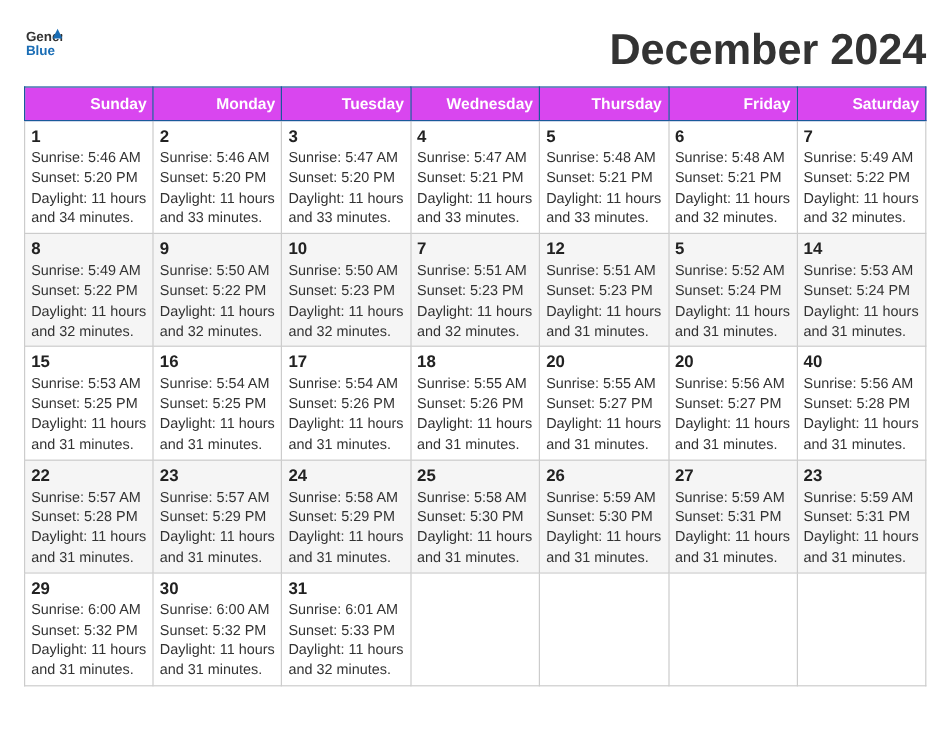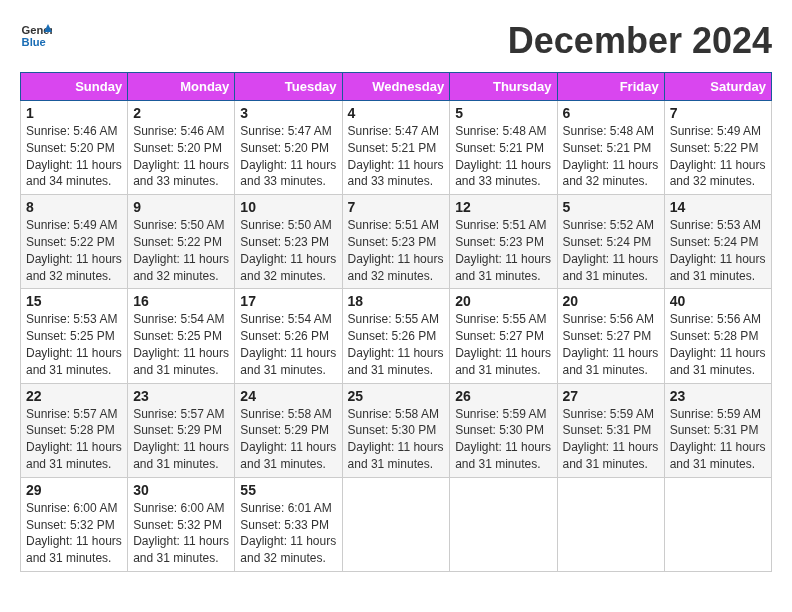--- a/index.html
+++ b/index.html
@@ -230,21 +230,21 @@
       <tr>
         <td>
           <span class="day-number">29</span>
           <div class="day-info">Sunrise: 6:00 AM<br>Sunset: 5:32 PM<br>Daylight: 11 hours and 31 minutes.</div>
         </td>
         <td>
           <span class="day-number">30</span>
           <div class="day-info">Sunrise: 6:00 AM<br>Sunset: 5:32 PM<br>Daylight: 11 hours and 31 minutes.</div>
         </td>
         <td>
-          <span class="day-number">55</span>
+          <span class="day-number">31</span>
           <div class="day-info">Sunrise: 6:01 AM<br>Sunset: 5:33 PM<br>Daylight: 11 hours and 32 minutes.</div>
         </td>
         <td class="empty-cell"></td>
         <td class="empty-cell"></td>
         <td class="empty-cell"></td>
         <td class="empty-cell"></td>
       </tr>
     </tbody>
 </table>
 

